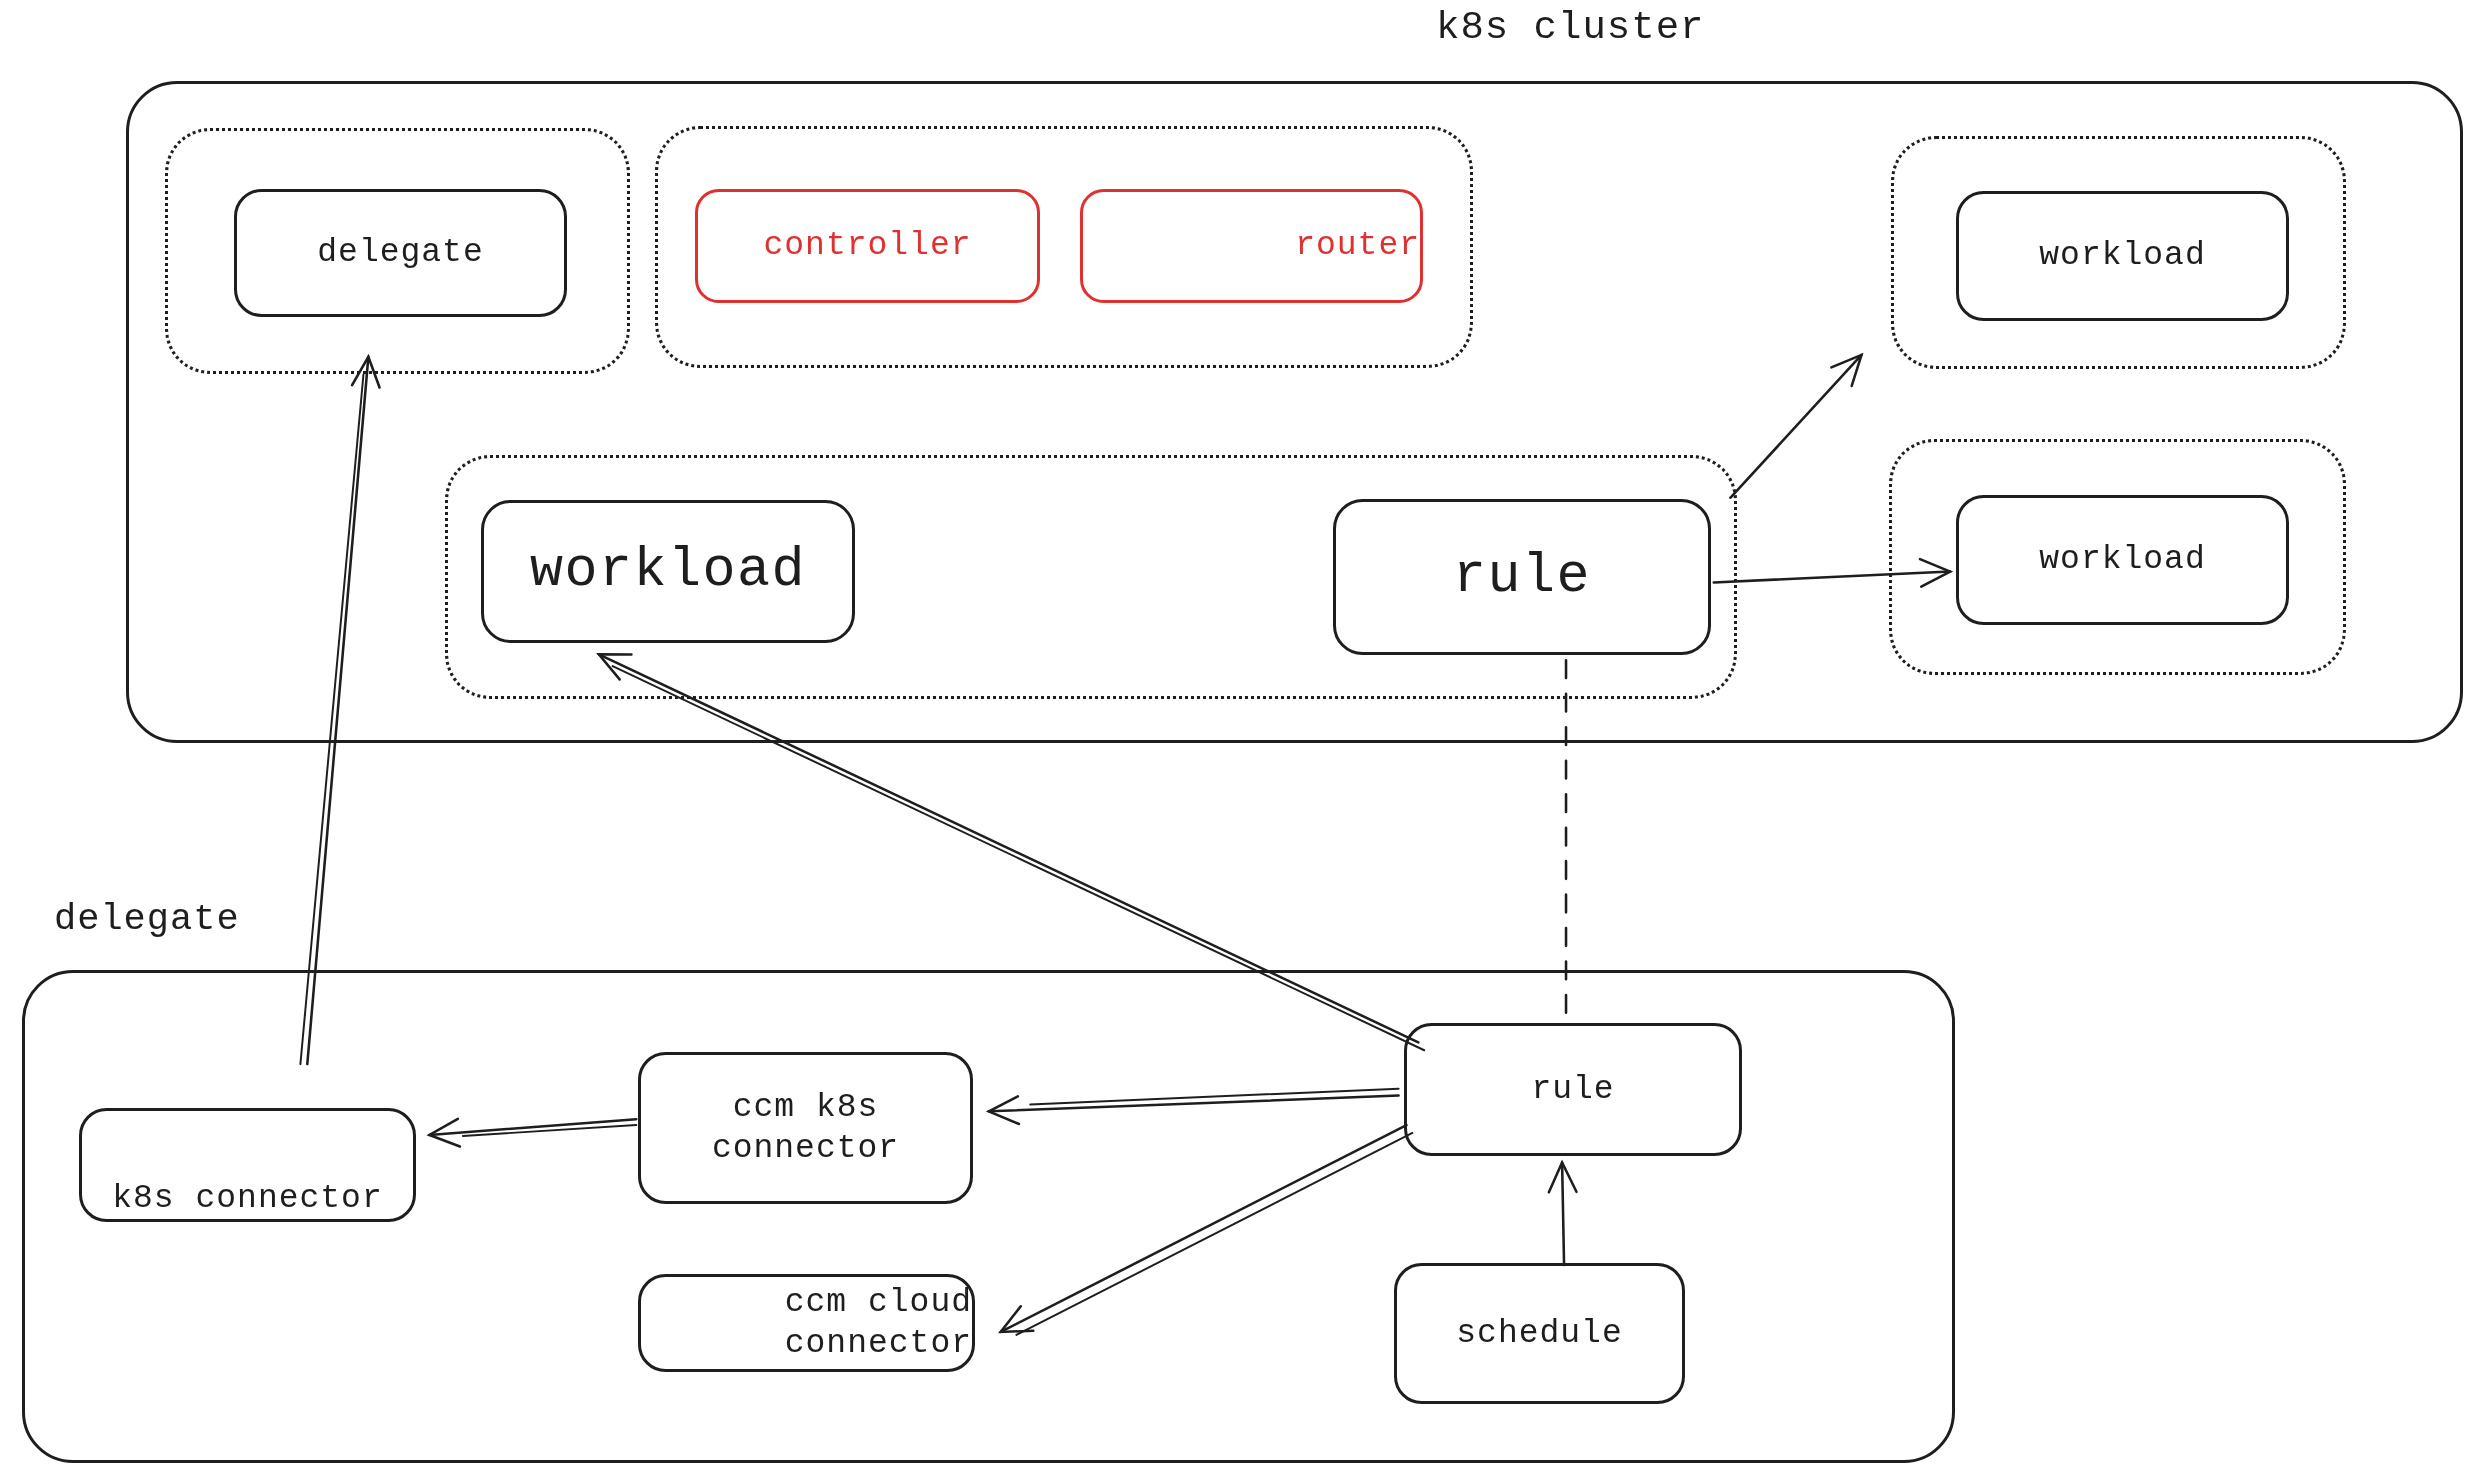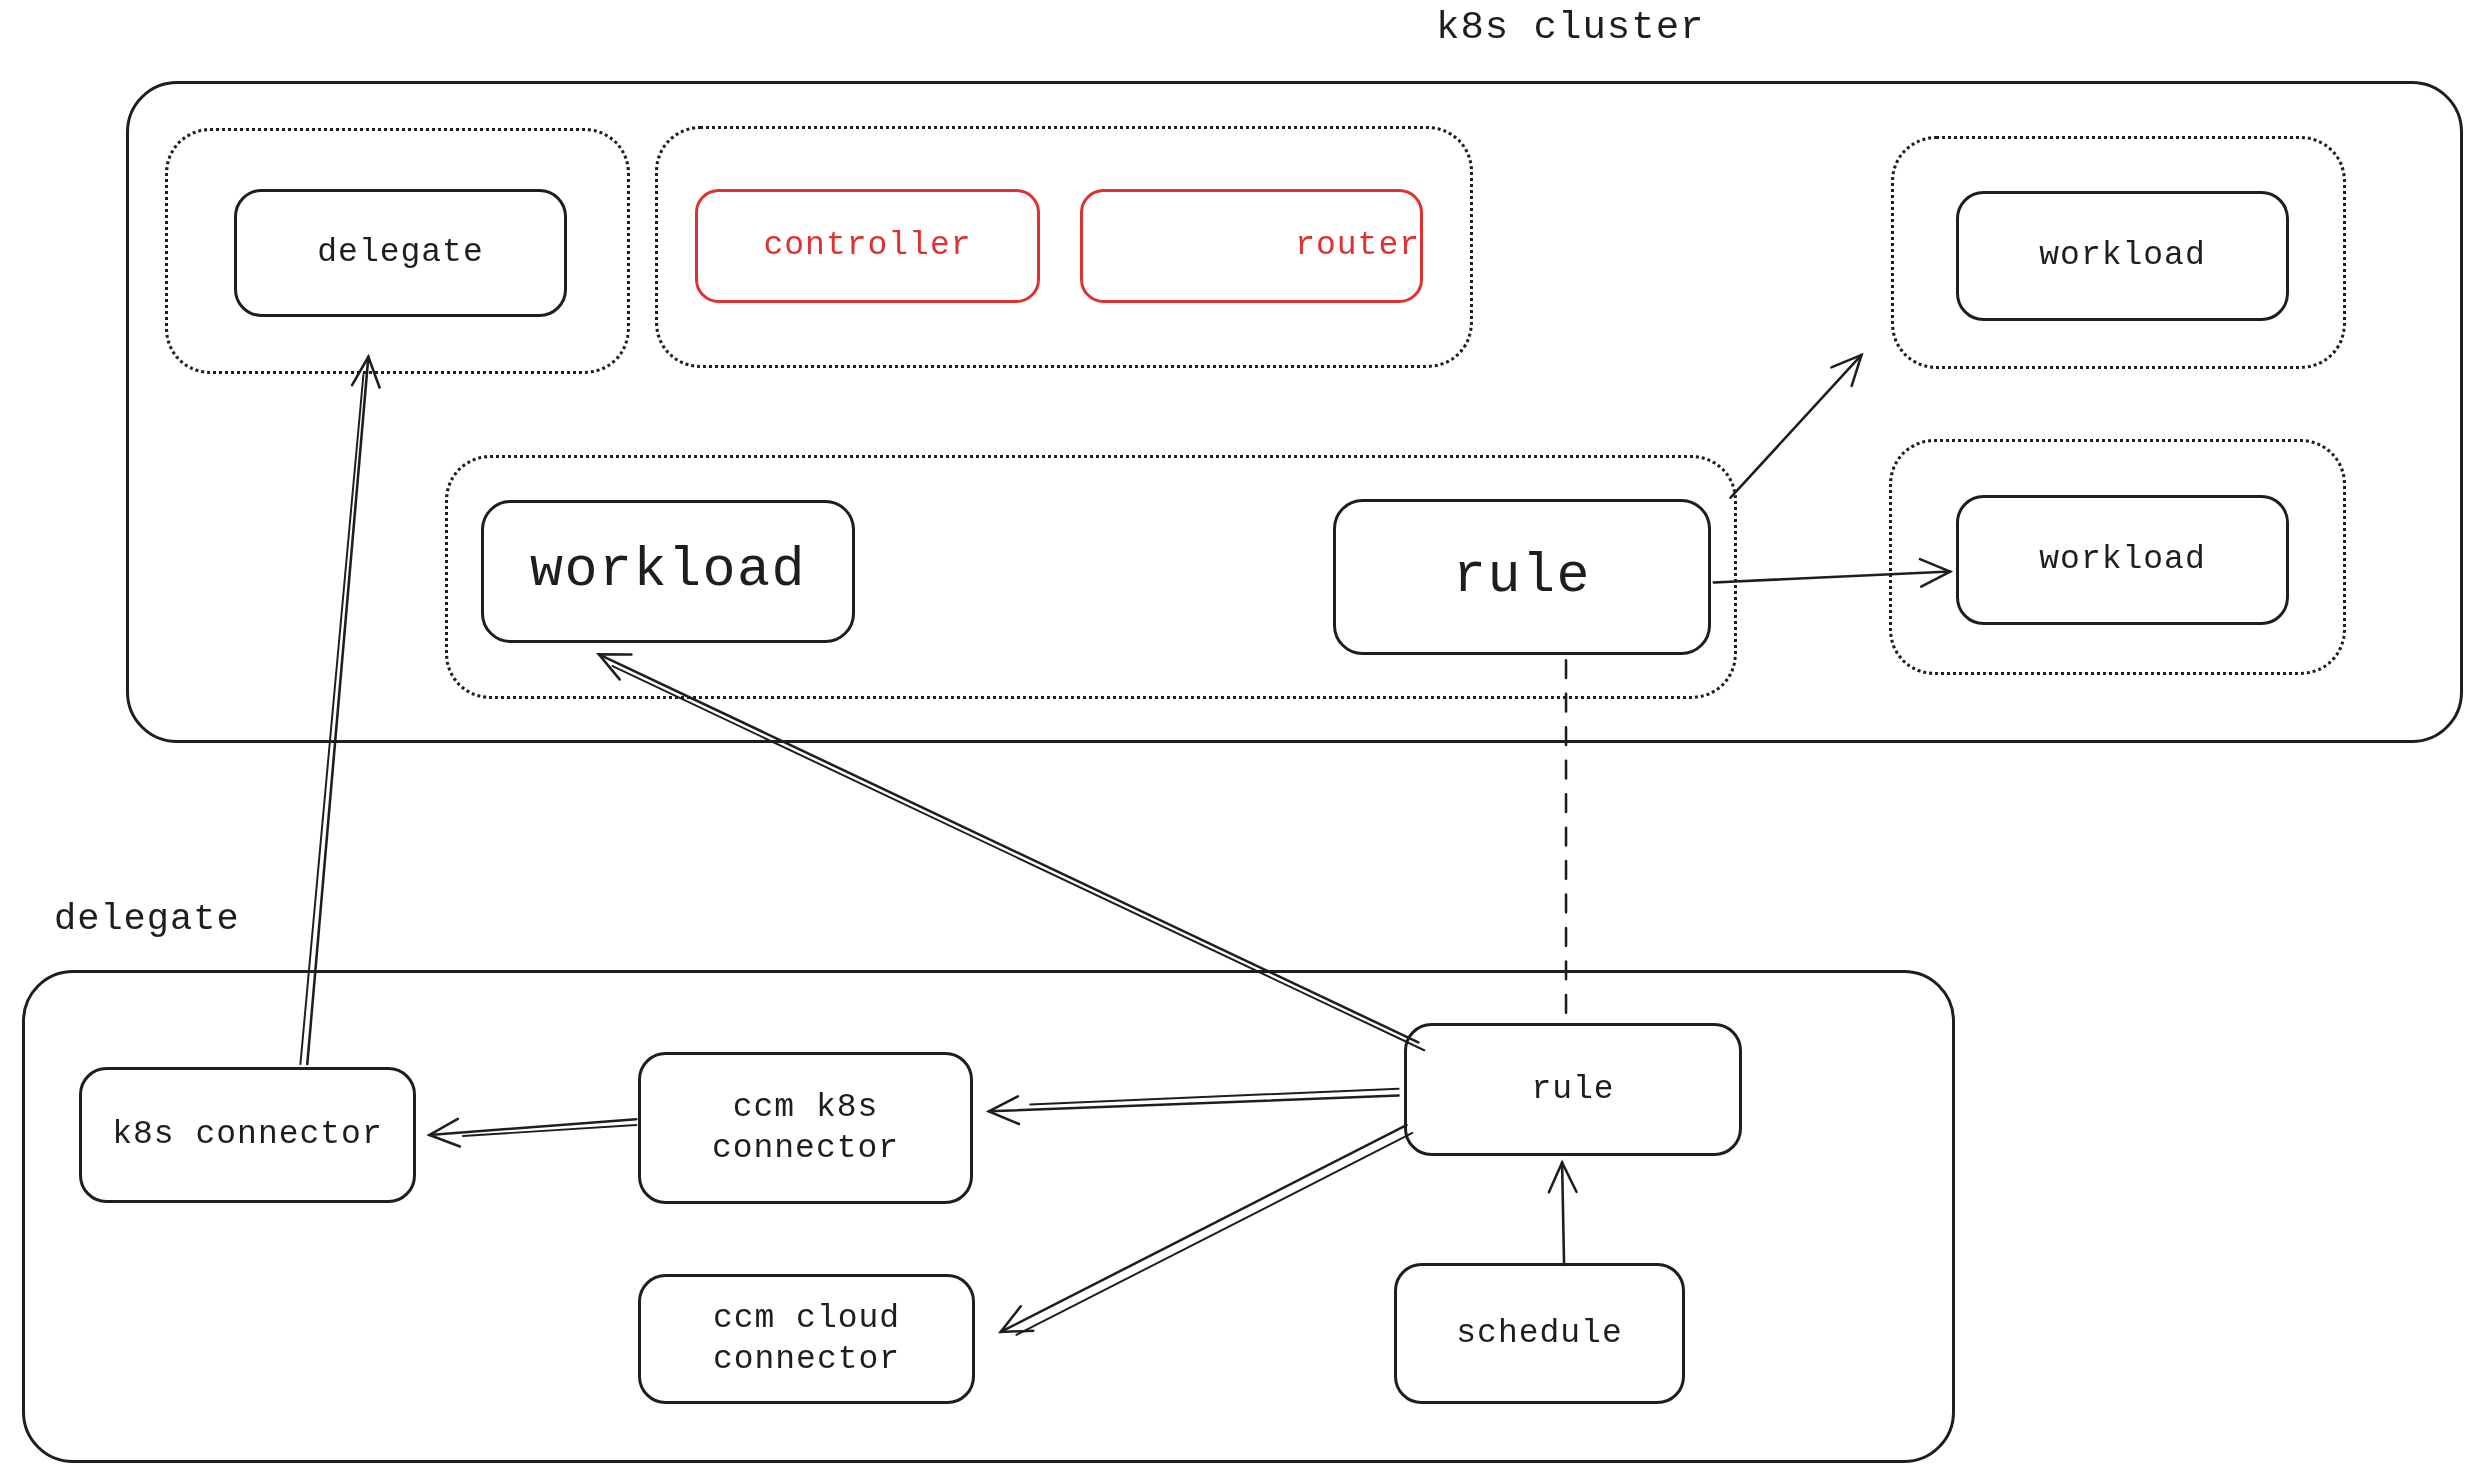--- a/index.html
+++ b/index.html
@@ -65,32 +65,32 @@
 
 <div class="abs dotted-group" style="left:1889px;top:439px;width:457px;height:236px;"></div>
 <div class="abs node" style="left:1956px;top:495px;width:333px;height:130px;">
   <span>workload</span>
 </div>
 
 <div class="abs group-label" style="left:54px;top:898px;font-size:37px;">delegate</div>
 
 <div class="abs big-container" style="left:21.7px;top:970px;width:1933px;height:493px;"></div>
 
-<div class="abs node" style="left:79px;top:1067px;width:337px;height:136px;">
+<div class="abs node" style="left:79px;top:1108px;width:337px;height:114px;align-items:flex-end;">
   <span>k8s connector</span>
 </div>
 
 <div class="abs node" style="left:638px;top:1052px;width:335px;height:152px;">
   <span class="two-line">
     <span style="display:block;">ccm k8s</span>
     <span style="display:block;">connector</span>
   </span>
 </div>
 
-<div class="abs node" style="left:638px;top:1274px;width:337px;height:130px;">
+<div class="abs node" style="left:638px;top:1274px;width:337px;height:98px;justify-content:flex-end;">
   <span class="two-line">
     <span style="display:block;">ccm cloud</span>
     <span style="display:block;">connector</span>
   </span>
 </div>
 
 <div class="abs node" style="left:1404px;top:1023px;width:338px;height:133px;">
   <span>rule</span>
 </div>
 

